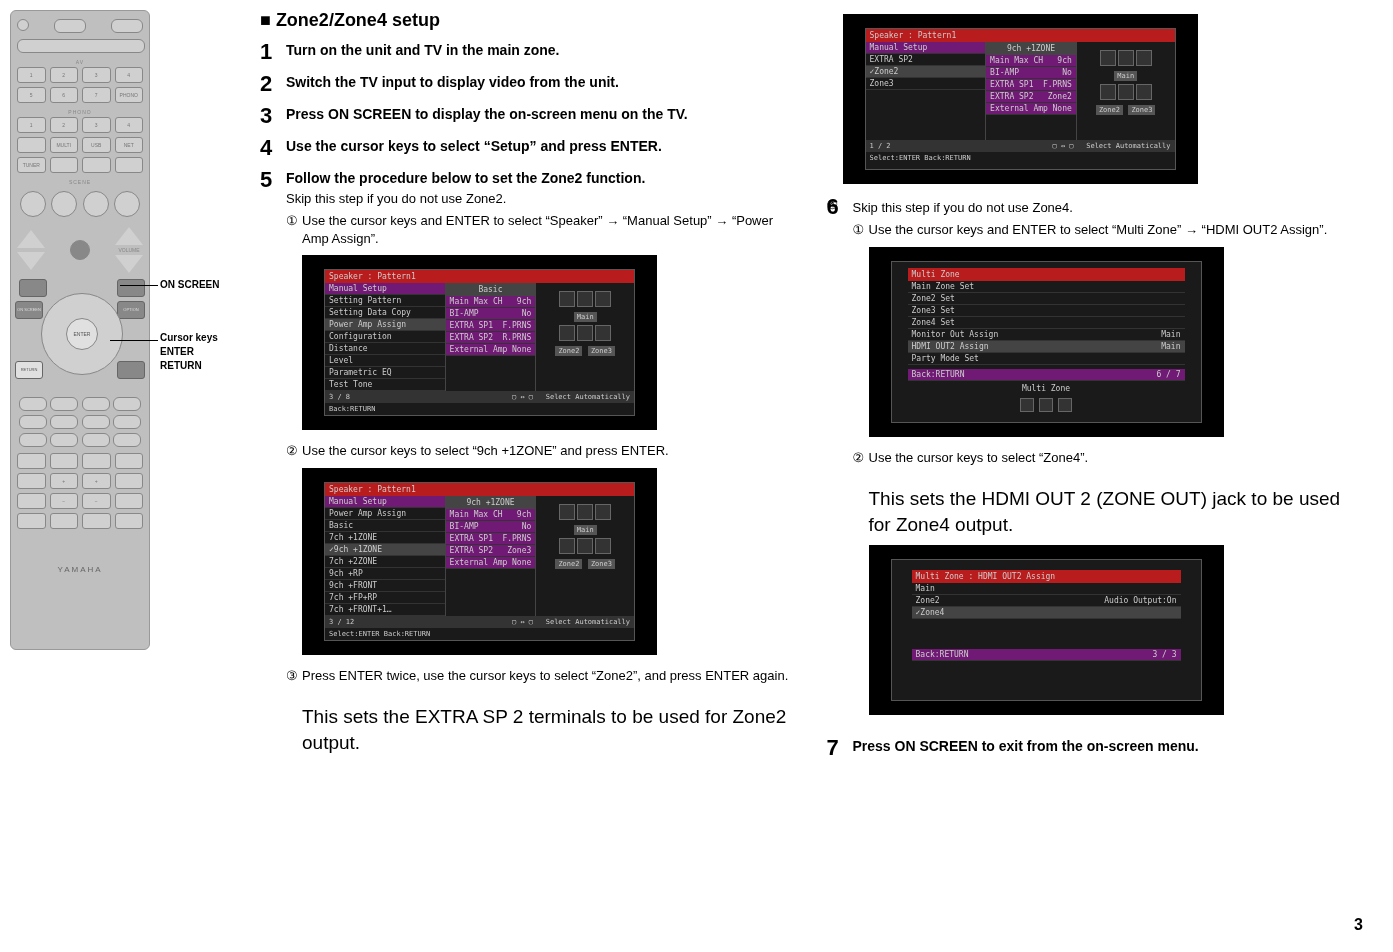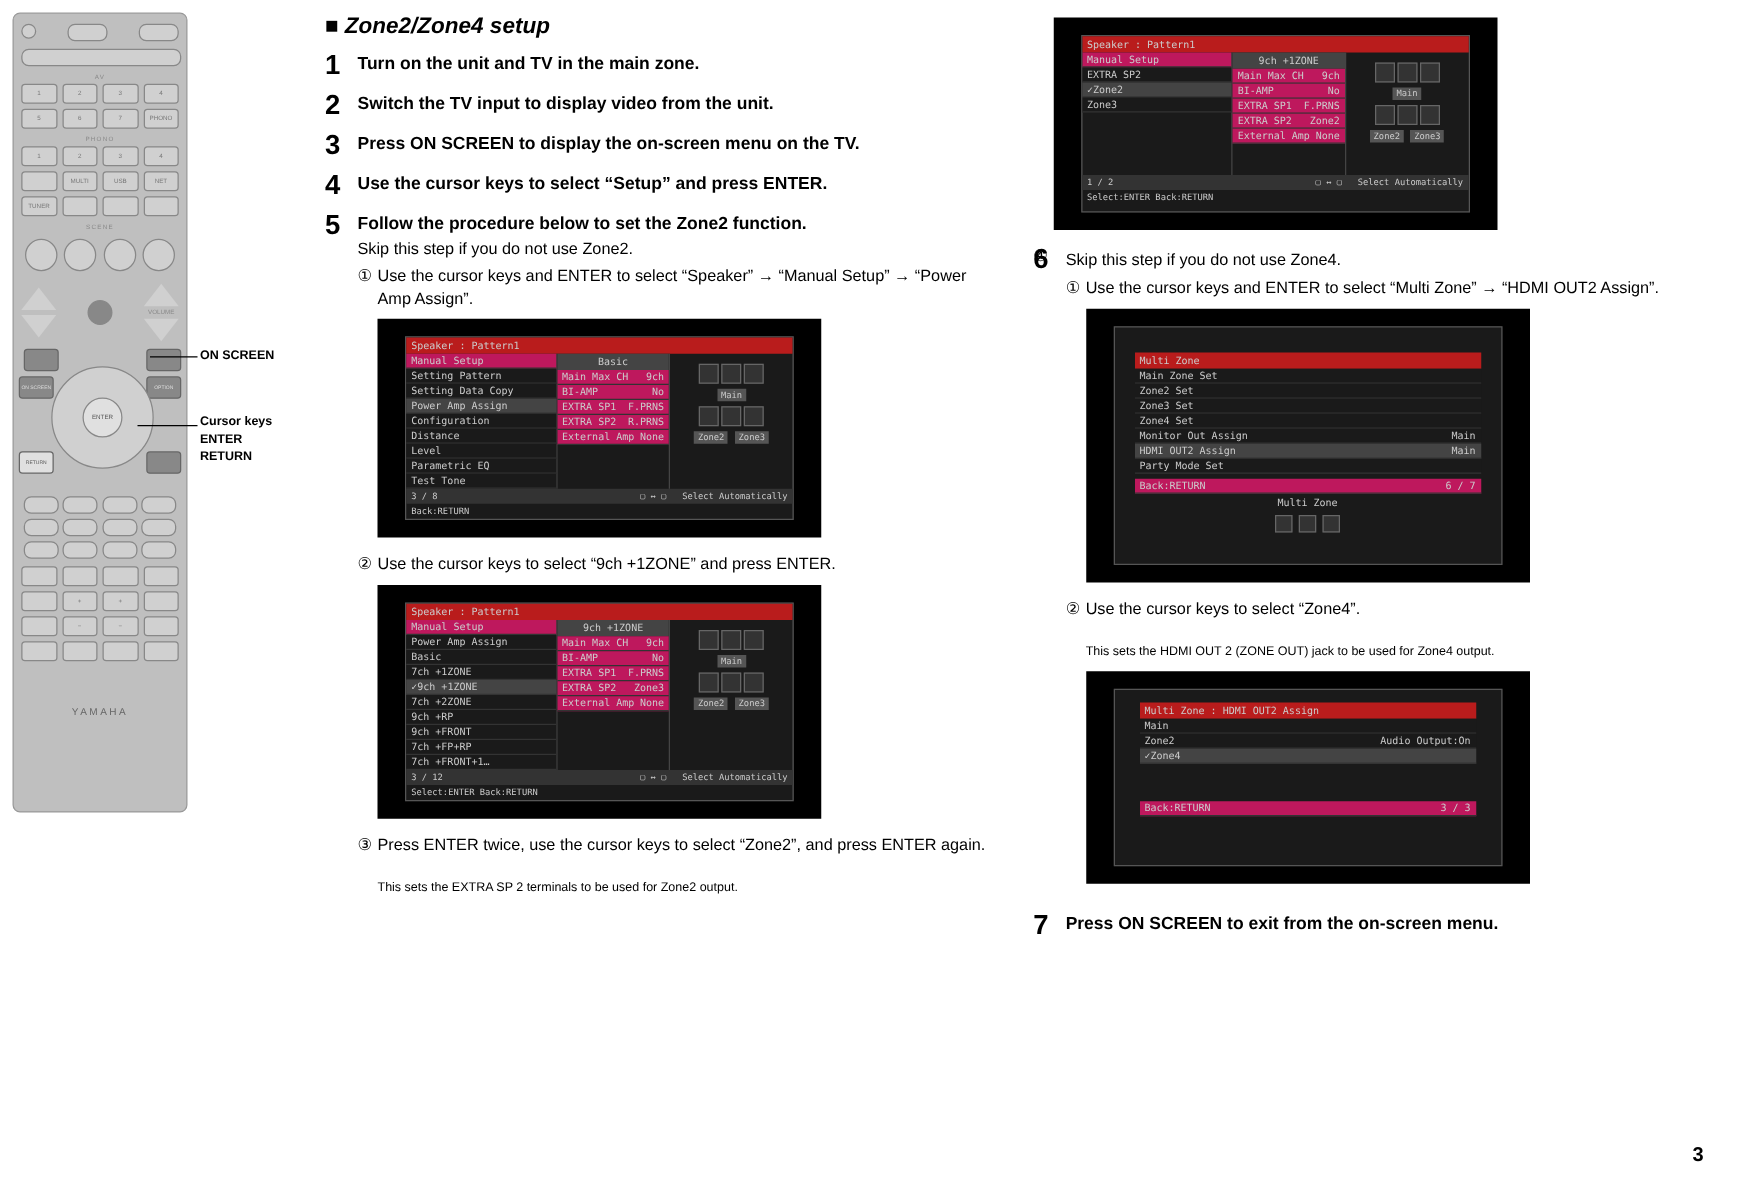--- a/index.html
+++ b/index.html
@@ -59,31 +59,31 @@
   .onscreen-btn { top:0; left:0; }
   .return-btn { top:84px; left:0; background:#e0e0e0; color:#555; }
   .bottom-grid { display:grid; grid-template-columns: repeat(4,1fr); gap:4px; margin-top:6px; }
   .media-row { display:flex; justify-content:space-around; margin:4px 0; }
   .media-row .pill { width:26px; }
   .logo { font-size:8px; text-align:center; color:#666; margin-top:36px; letter-spacing:2px; }
   .callout { position:absolute; font-size:10px; font-weight:bold; }
   .callout-line { position:absolute; height:1px; background:#000; }
   .content { display:flex; gap:30px; flex:1; padding-left:20px; }
   .col { flex:1; }
-  h2.title { font-size:18px; font-weight:bold; margin:0 0 4px 0;font-style:italic; }
+  h2.title { font-size:18px; font-weight:bold; margin:0 0 4px 0; }
   h2.title::before { content:"■ "; }
   .intro { font-size:13px; margin:0 0 14px 0; }
   .step { display:flex; margin:10px 0; }
   .step-num { font-size:22px; font-weight:bold; width:26px; flex-shrink:0; line-height:1; }
   .step-body { flex:1; }
   .step-head { font-size:14px; font-weight:bold; line-height:1.3; }
   .step-sub { font-size:13px; margin-top:4px; }
   .substep { font-size:13px; margin:6px 0 6px 0; padding-left:16px; position:relative; line-height:1.35; }
   .substep .circ-num { position:absolute; left:0; top:0; }
-  .substep-note { font-size:10px; margin:20px 0 6px 16px; line-height:1.35; }
+  .substep-note { font-size:19px; margin:20px 0 6px 16px; line-height:1.35; }
   .osd {
     width: 355px;
     background: #000;
     padding: 14px 22px;
     margin: 8px 0 12px 16px;
     box-sizing: border-box;
   }
   .osd-inner {
     border: 1px solid #555;
     background: #1a1a1a;
@@ -91,21 +91,21 @@
     font-family: monospace;
     font-size: 9px;
     color: #ccc;
     min-height: 140px;
   }
   .osd-header { background:#b91c1c; padding:2px 4px; font-size:8px; }
   .osd-content { display:flex; }
   .osd-left { width:40%; border-right:1px solid #444; }
   .osd-mid { width:30%; border-right:1px solid #444; }
   .osd-right { width:30%; padding:4px; }
-  .osd-row { padding:1px 4px; font-size:8px; background:#be185d; border-bottom:1px solid #333; }
+  .osd-row { padding:1px 4px; font-size:8px; background:#701a75; border-bottom:1px solid #333; }
   .osd-row.dark { background:#1a1a1a; }
   .osd-row.sel { background:#444; }
   .osd-title-row { background:#444; padding:2px 4px; text-align:center; font-size:8px; }
   .osd-speakers { display:flex; flex-wrap:wrap; gap:2px; padding:4px; justify-content:center; }
   .spk { width:14px; height:14px; border:1px solid #666; background:#333; }
   .spk-label { font-size:7px; background:#555; padding:1px 3px; }
   .osd-footer { background:#333; padding:2px 4px; font-size:7px; display:flex; justify-content:space-between; }
   .osd-bottom { padding:2px 4px; font-size:7px; }
   .page-num {
     position: absolute;
@@ -423,21 +423,21 @@
       <div class="substep"><span class="circ-num">④</span></div>
 
       <div class="step">
           <div class="step-num">6</div>
         <div class="step-body">
           <div class="step-sub">Skip this step if you do not use Zone4.</div>
           <div class="substep"><span class="circ-num">①</span><span>Use the cursor keys and ENTER to select “Multi Zone” → “HDMI OUT2 Assign”.</span></div>
 
           <div class="osd">
             <div class="osd-inner">
-              <div style="padding:20px 16px">
+              <div style="padding:6px 16px">
                 <div class="osd-header">Multi Zone</div>
                 <div class="osd-row dark"><span>Main Zone Set</span></div>
                 <div class="osd-row dark"><span>Zone2 Set</span></div>
                 <div class="osd-row dark"><span>Zone3 Set</span></div>
                 <div class="osd-row dark"><span>Zone4 Set</span></div>
                 <div class="osd-row dark"><span>Monitor Out Assign</span><span style="float:right">Main</span></div>
                 <div class="osd-row sel"><span>HDMI OUT2 Assign</span><span style="float:right">Main</span></div>
                 <div class="osd-row dark"><span>Party Mode Set</span></div>
                 <div class="osd-row" style="margin-top:4px"><span>Back:RETURN</span><span style="float:right">6 / 7</span></div>
                 <div style="text-align:center;font-size:8px;padding:3px">Multi Zone</div>

